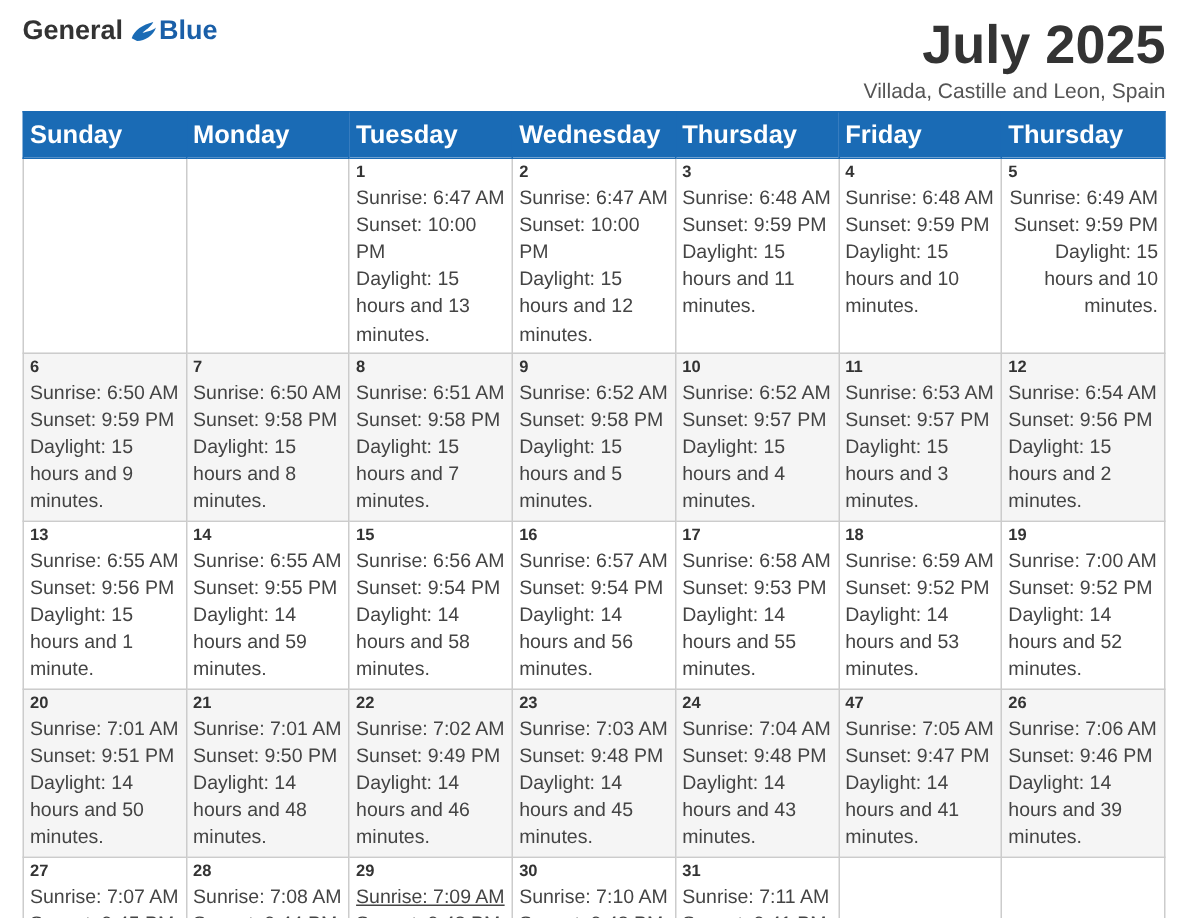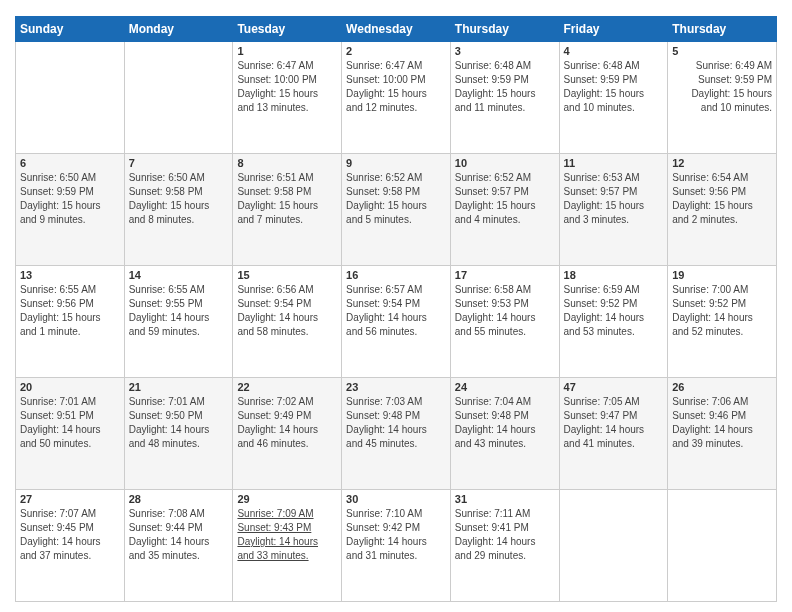--- a/index.html
+++ b/index.html
@@ -66,39 +66,39 @@
       width: 100%;
       border-collapse: collapse;
       flex: 1;
       font-size: 9.5px;
     }
     .calendar thead th {
       background-color: #1a6bb5;
       color: white;
       padding: 5px 4px;
       text-align: left;
-      font-size: 12px;
+      font-size: 17px;
       font-weight: bold;
       border: 1px solid #1a6bb5;
     }
     .calendar tbody td {
       border: 1px solid #ccc;
       padding: 3px 4px;
       vertical-align: top;
       width: calc(100% / 7);
       height: 85px;
     }
     .day-num {
       font-size: 11px;
       font-weight: bold;
       color: #333;
       margin-bottom: 2px;
     }
     .day-info {
-      font-size: 10px;
+      font-size: 13px;
       color: #444;
       line-height: 1.4;
     }
     .empty-cell {
       background: #f9f9f9;
     }
     tbody tr:nth-child(even) td {
       background-color: #f5f5f5;
     }
     tbody tr:nth-child(odd) td {
@@ -106,20 +106,33 @@
     }
     .empty-cell {
       background-color: inherit !important;
     }
   </style>
 </head>
 <body>
 
 <div class="page">
   <div class="header">
+    <div class="logo">
+      <div class="logo-text">
+        <span class="logo-general">General</span>
+        <svg class="logo-icon" viewBox="0 0 20 18" fill="none">
+          <path d="M2 14 C4 8, 10 4, 18 2 C16 6, 12 8, 10 10 C14 9, 18 8, 20 6 C18 12, 12 16, 6 16 Z" fill="#1a6bb5"></path>
+        </svg>
+        <span class="logo-blue">Blue</span>
+      </div>
+    </div>
+    <div class="title-area">
+      <div class="main-title">July 2025</div>
+      <div class="subtitle">Villada, Castille and Leon, Spain</div>
+    </div>
   </div>
 
   <table class="calendar">
     <thead>
       <tr>
       <th>Sunday</th>
           <th>Monday</th>
           <th>Tuesday</th>
           <th>Wednesday</th>
           <th>Thursday</th>

